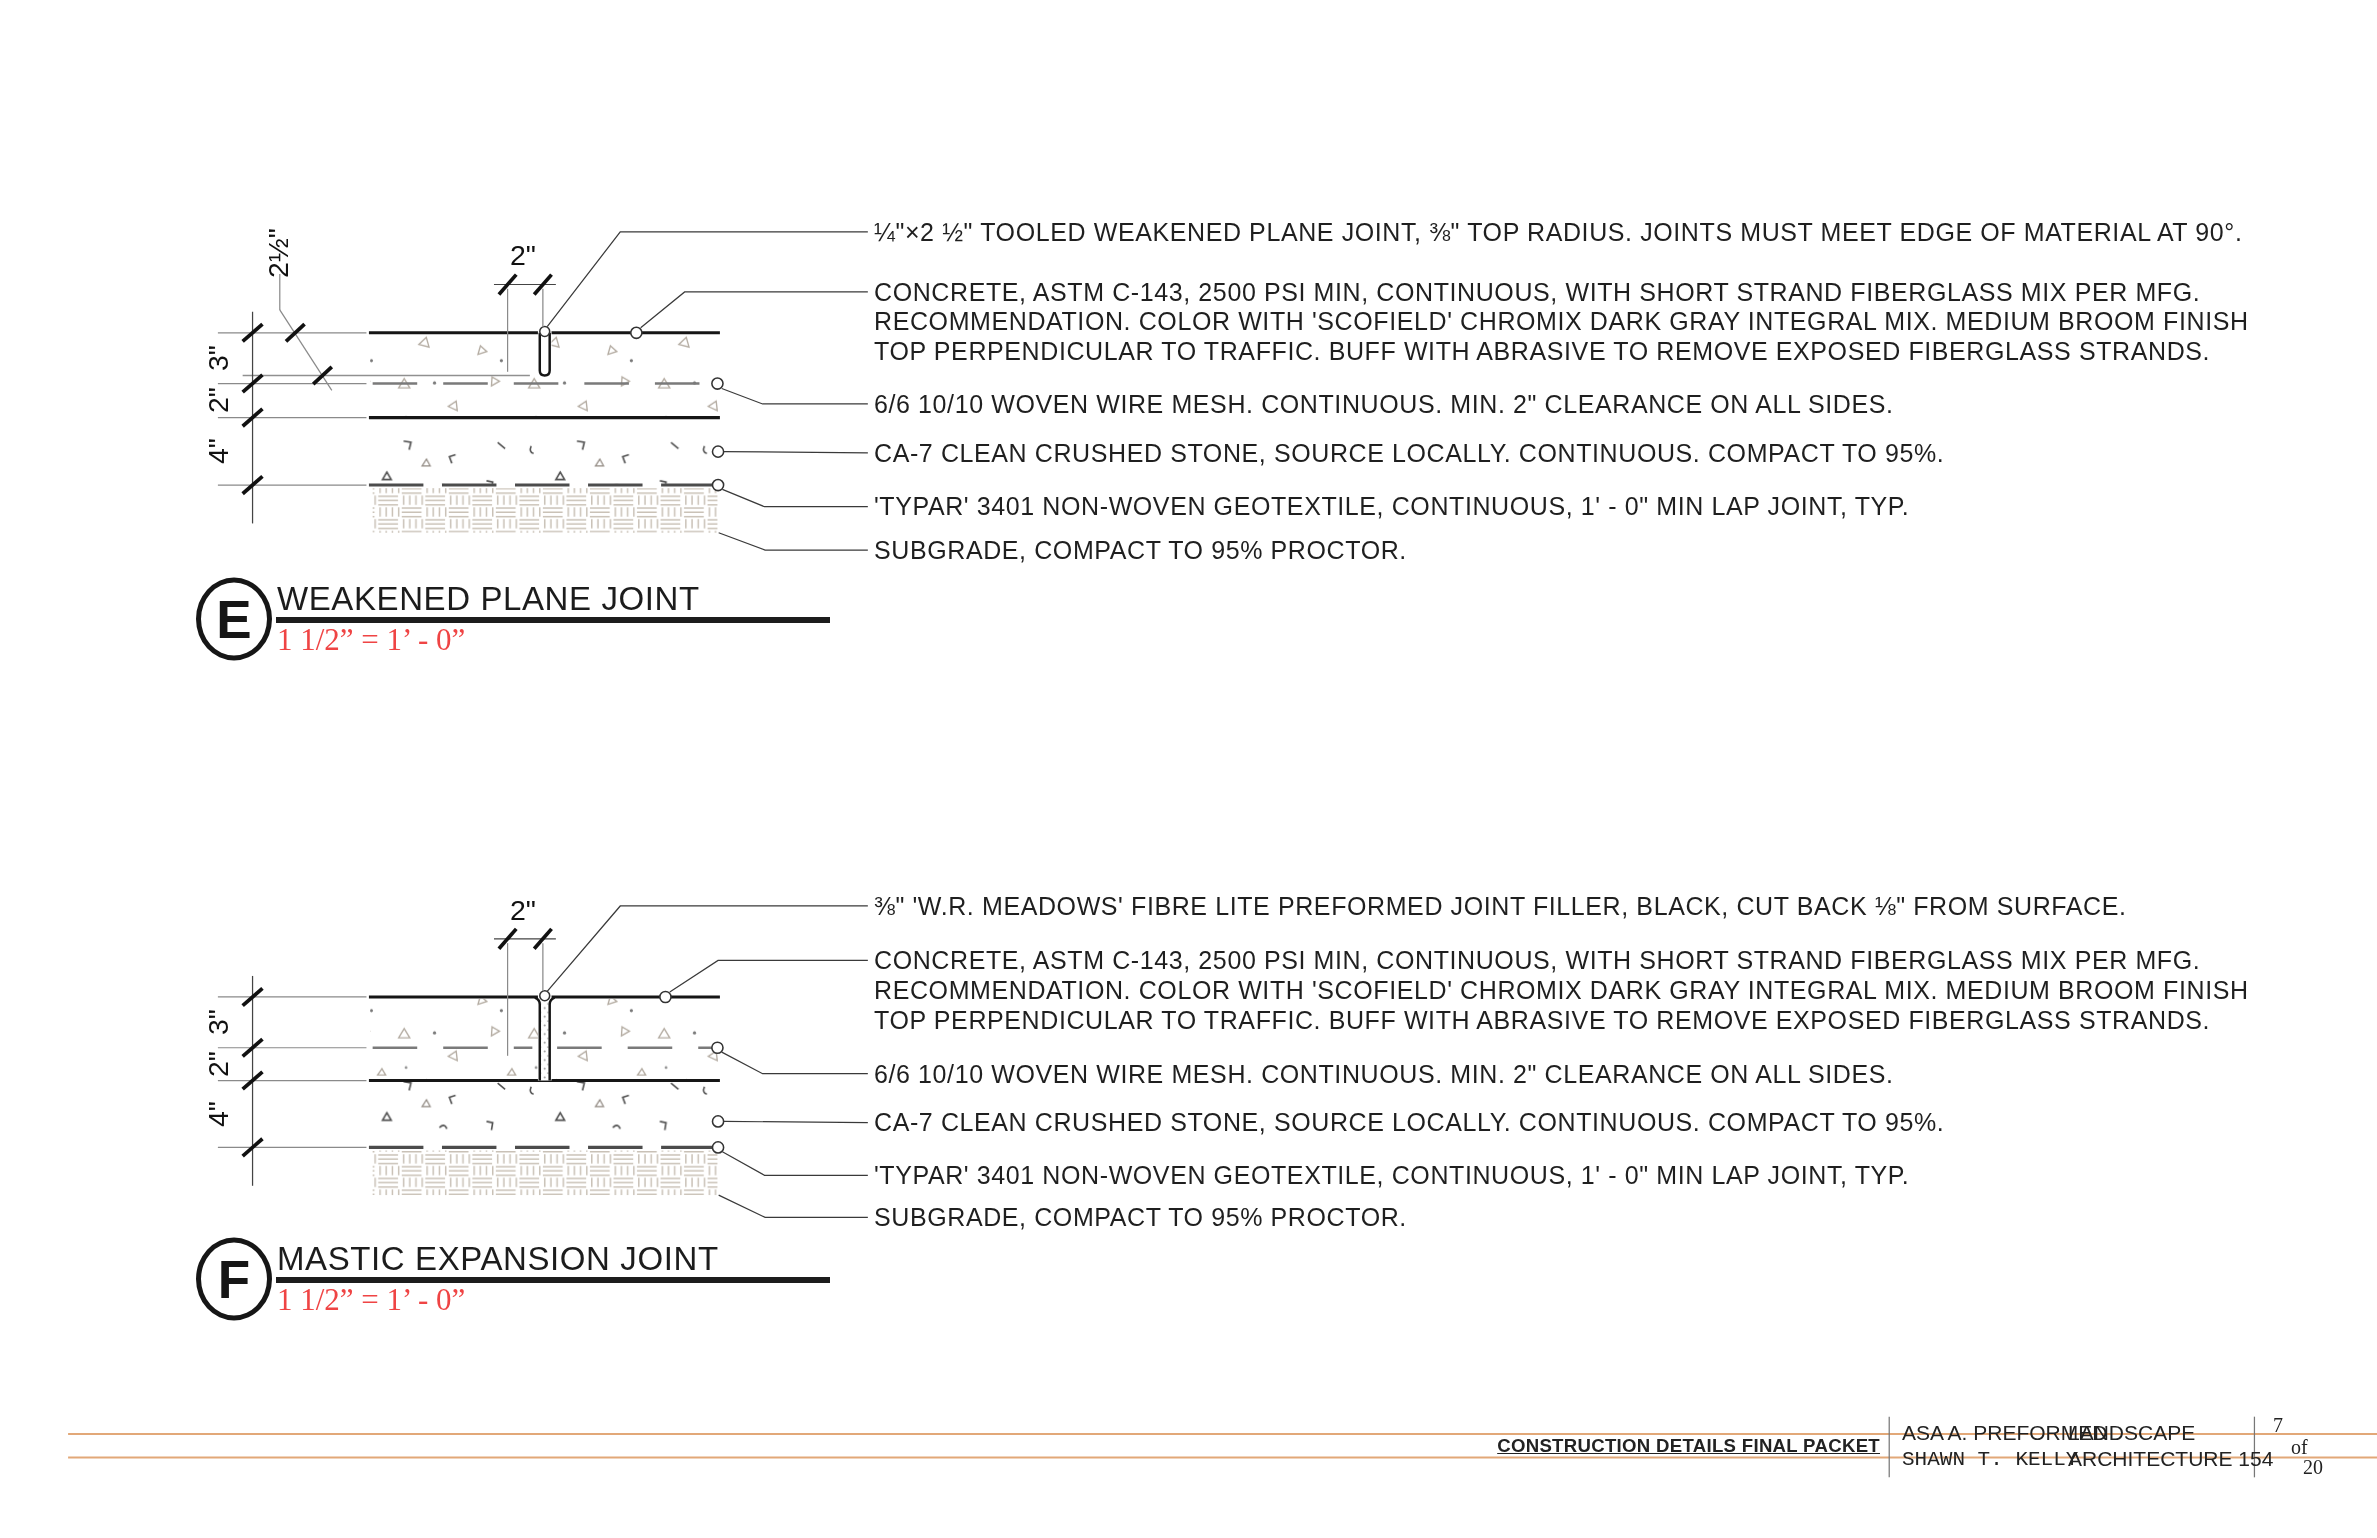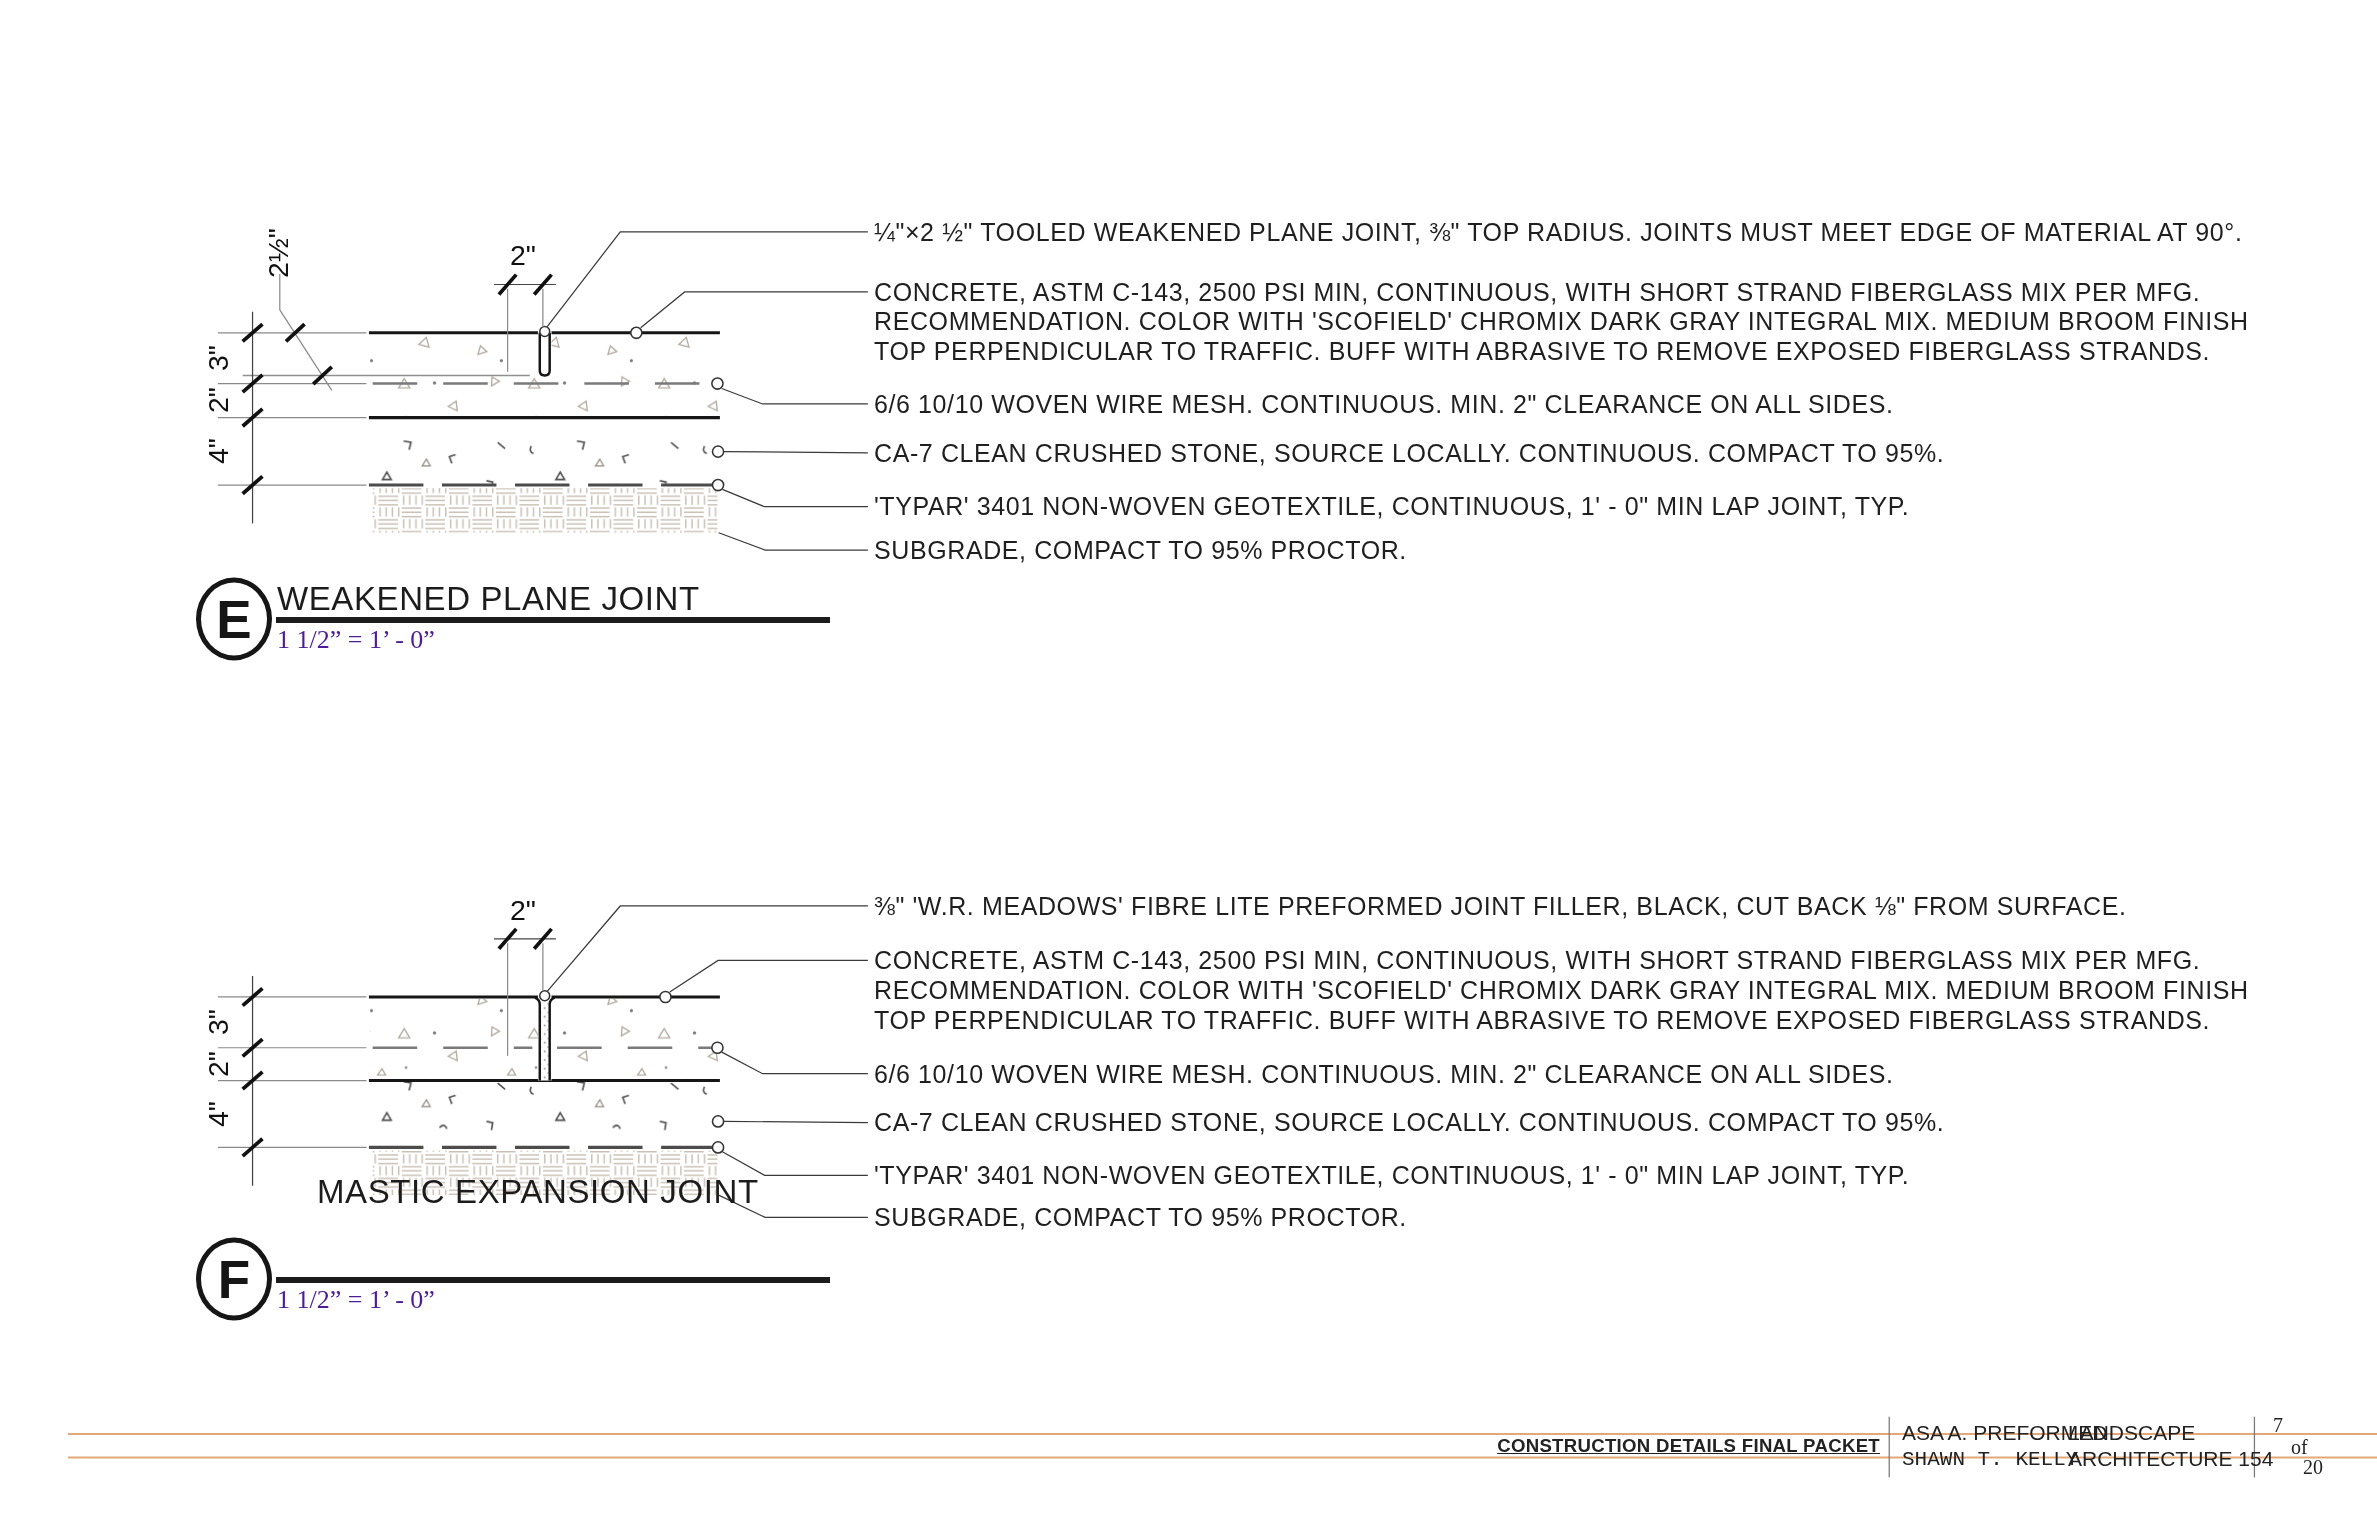--- a/index.html
+++ b/index.html
@@ -12,21 +12,21 @@
         transform:translate(-50%,-50%);}
   .dimv{position:absolute;font-size:28.5px;font-weight:400;color:#111;white-space:nowrap;
         transform:translate(-50%,-50%) rotate(-90deg);}
   .det-circle{position:absolute;width:66px;height:73px;border:5px solid #161616;border-radius:50%;
         transform:translate(-50%,-50%);display:flex;align-items:center;justify-content:center;
         background:#fff;}
   .det-letter{font-size:53px;font-weight:700;color:#161616;line-height:1;}
   .det-title{position:absolute;font-size:33px;color:#1c1c1c;white-space:nowrap;
         transform:translateY(-50%);letter-spacing:0.6px;}
   .det-underline{position:absolute;height:5.6px;background:#1c1c1c;}
-  .det-scale{position:absolute;font-size:26px;color:#4c1d95;white-space:nowrap;
+  .det-scale{position:absolute;font-size:31px;color:#ef4444;white-space:nowrap;
         transform:translateY(-50%);font-family:"Liberation Serif",serif;}
   .ft-project{position:absolute;font-size:18.6px;font-weight:700;letter-spacing:0.3px;color:#222;
         transform:translateY(-50%);white-space:nowrap;text-decoration:underline;}
   .ft-name,.ft-course{position:absolute;font-size:21px;color:#222;transform:translateY(-50%);
         white-space:nowrap;}
   .ft-num{position:absolute;font-size:20px;color:#222;font-family:"Liberation Serif",serif;
         transform:translateY(-50%);}
   .ft-of{}
 </style>
 </head>
@@ -240,21 +240,21 @@
   <div class="ann" style="left:874px;top:990px;">RECOMMENDATION.  COLOR WITH 'SCOFIELD' CHROMIX DARK GRAY INTEGRAL MIX.  MEDIUM BROOM FINISH</div>
   <div class="ann" style="left:874px;top:1020px;">TOP PERPENDICULAR TO TRAFFIC.  BUFF WITH ABRASIVE TO REMOVE EXPOSED FIBERGLASS STRANDS.</div>
   <div class="ann" style="left:874px;top:1074px;">6/6 10/10 WOVEN WIRE MESH.  CONTINUOUS.  MIN. 2" CLEARANCE ON ALL SIDES.</div>
   <div class="ann" style="left:874px;top:1122px;">CA-7 CLEAN CRUSHED STONE, SOURCE LOCALLY.  CONTINUOUS.  COMPACT TO 95%.</div>
   <div class="ann" style="left:874px;top:1175px;">'TYPAR' 3401 NON-WOVEN GEOTEXTILE, CONTINUOUS, 1' - 0" MIN LAP JOINT, TYP.</div>
   <div class="ann" style="left:874px;top:1217px;">SUBGRADE, COMPACT TO 95% PROCTOR.</div>
 
   <div class="det-circle" style="left:234px;top:1279px;">
     <span class="det-letter">F</span>
   </div>
-  <div class="det-title" style="left:277px;top:1192px;margin-left:40px;">MASTIC EXPANSION JOINT</div>
+  <div class="det-title" style="left:277px;top:1259px;">MASTIC EXPANSION JOINT</div>
   <div class="det-underline" style="left:276px;top:1277px;width:554px;"></div>
   <div class="det-scale" style="left:277px;top:1300px;">1 1/2” = 1’ - 0”</div>
 
   <div class="ft-project" style="right:497px;top:1446px;">CONSTRUCTION DETAILS FINAL PACKET</div>
   <div class="ft-name" style="left:1902px;top:1433px;">ASA A. PREFORMED</div>
   <div class="ft-name" style="left:1902px;top:1459px;font-family:Liberation Mono, monospace;">SHAWN T. KELLY</div>
   <div class="ft-course" style="left:2068px;top:1433px;">LANDSCAPE</div>
   <div class="ft-course" style="left:2068px;top:1459px;">ARCHITECTURE 154</div>
   <div class="ft-num" style="left:2273px;top:1425px;">7</div>
   <div class="ft-num ft-of" style="left:2291px;top:1447px;">of</div>

